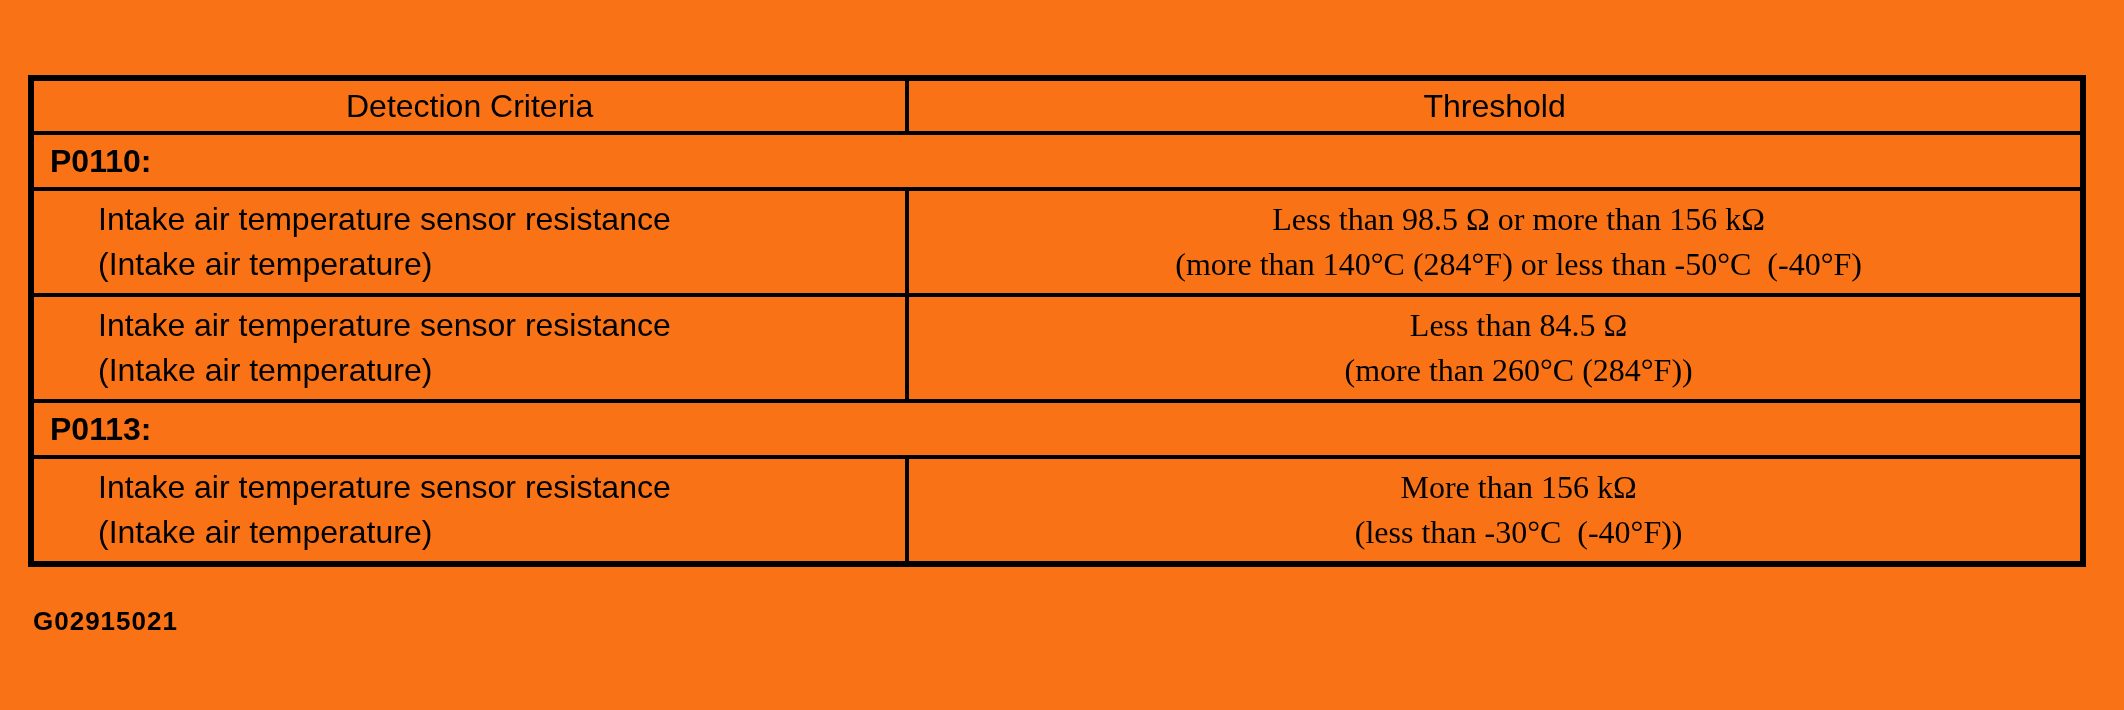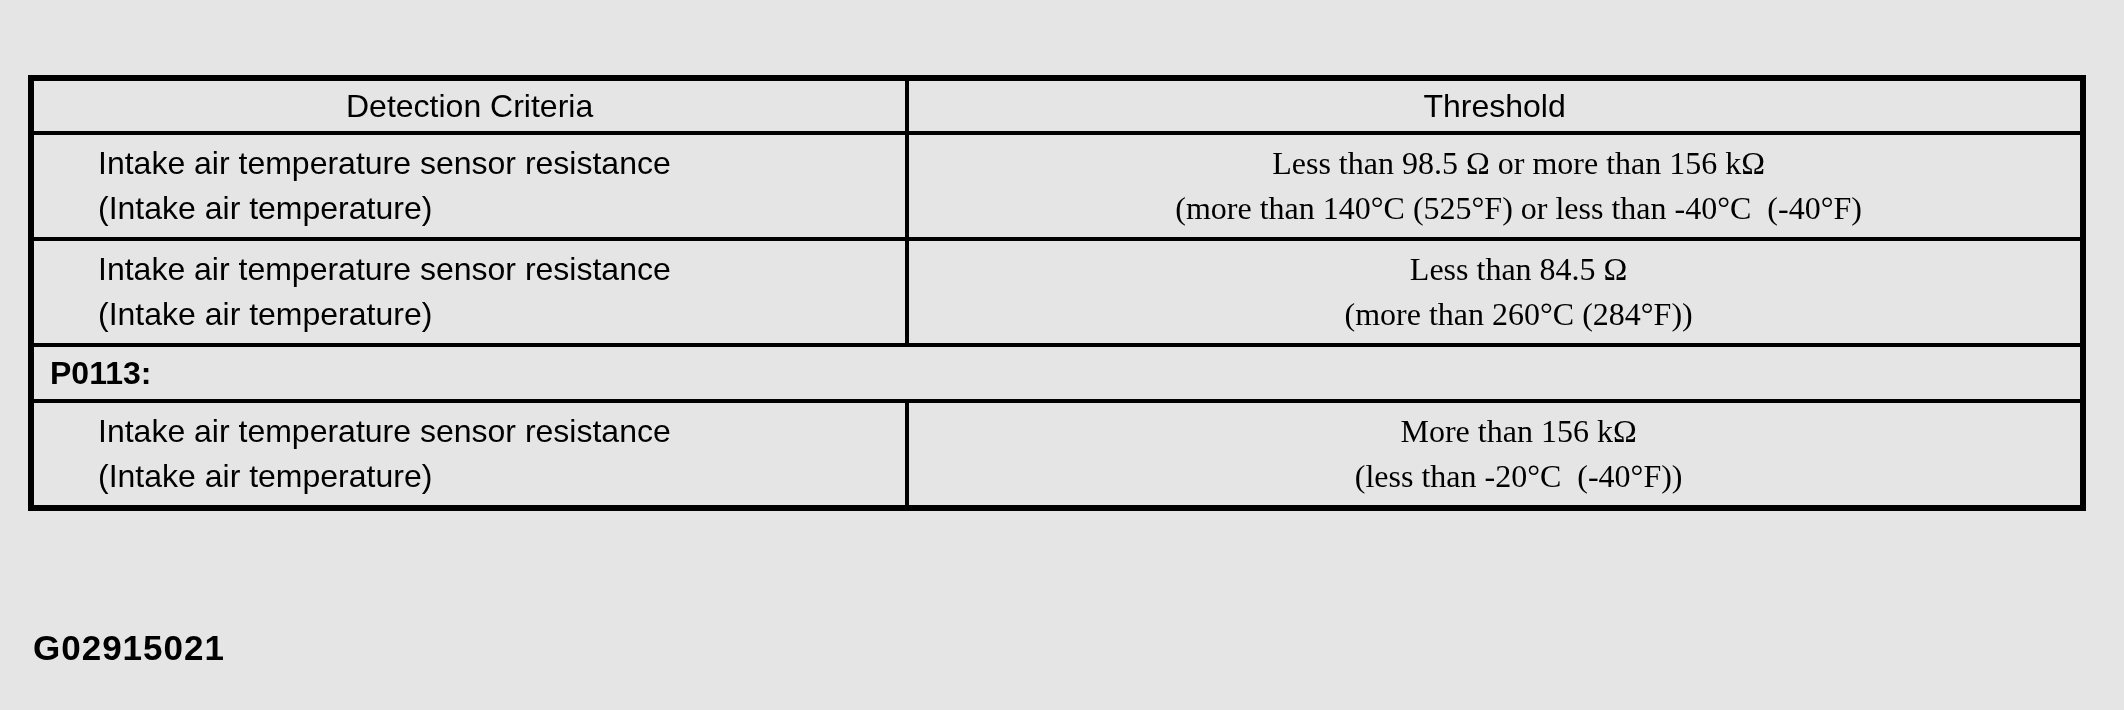--- a/index.html
+++ b/index.html
@@ -4,21 +4,21 @@
 <style>
   html, body {
     margin: 0;
     padding: 0;
     background: #ffffff;
   }
   .page {
     position: relative;
     width: 2124px;
     height: 710px;
-    background: #e5e5e5;
+    background: #f97316;
     font-family: "Liberation Sans", sans-serif;
     color: #000000;
     overflow: hidden;
   }
   table.dtc {
     position: absolute;
     left: 28px;
     top: 75px;
     width: 2058px;
     border-collapse: collapse;
@@ -58,22 +58,22 @@
     font-family: Liberation Serif, serif;
   }
   .line {
     line-height: 45px;
     white-space: pre-wrap;
     margin-left: 48px;
   }
   .figure-id {
     position: absolute;
     left: 33px;
-    top: 628px;
-    font-size: 35px;
+    top: 606px;
+    font-size: 26px;
     font-weight: bold;
     letter-spacing: 1px;
   }
 </style>
 </head>
 <body>
 
 <div class="page">
 
   <table class="dtc">
@@ -81,27 +81,30 @@
       <col style="width:42.7%">
       <col style="width:57.3%">
     </colgroup>
     <tbody>
       <tr>
         <th class="hdr">Detection Criteria</th>
         <th class="hdr">Threshold</th>
       </tr>
 
       <tr>
+        <td class="code-cell" colspan="2">P0110:</td>
+      </tr>
+      <tr>
         <td class="detail-left">
           <div class="line">Intake air temperature sensor resistance</div>
           <div class="line">(Intake air temperature)</div>
         </td>
         <td class="detail-right">
           <div class="line">Less than 98.5 Ω or more than 156 kΩ</div>
-          <div class="line">(more than 140°C (525°F) or less than -40°C  (-40°F)</div>
+          <div class="line">(more than 140°C (284°F) or less than -50°C  (-40°F)</div>
         </td>
       </tr>
 
       <tr>
         <td class="detail-left">
           <div class="line">Intake air temperature sensor resistance</div>
           <div class="line">(Intake air temperature)</div>
         </td>
         <td class="detail-right">
           <div class="line">Less than 84.5 Ω</div>
@@ -112,21 +115,21 @@
       <tr>
         <td class="code-cell" colspan="2">P0113:</td>
       </tr>
       <tr>
         <td class="detail-left">
           <div class="line">Intake air temperature sensor resistance</div>
           <div class="line">(Intake air temperature)</div>
         </td>
         <td class="detail-right">
           <div class="line">More than 156 kΩ</div>
-          <div class="line">(less than -20°C  (-40°F))</div>
+          <div class="line">(less than -30°C  (-40°F))</div>
         </td>
       </tr>
     </tbody>
   </table>
 
   <div class="figure-id">G02915021</div>
 
 </div>
 
 </body></html>

